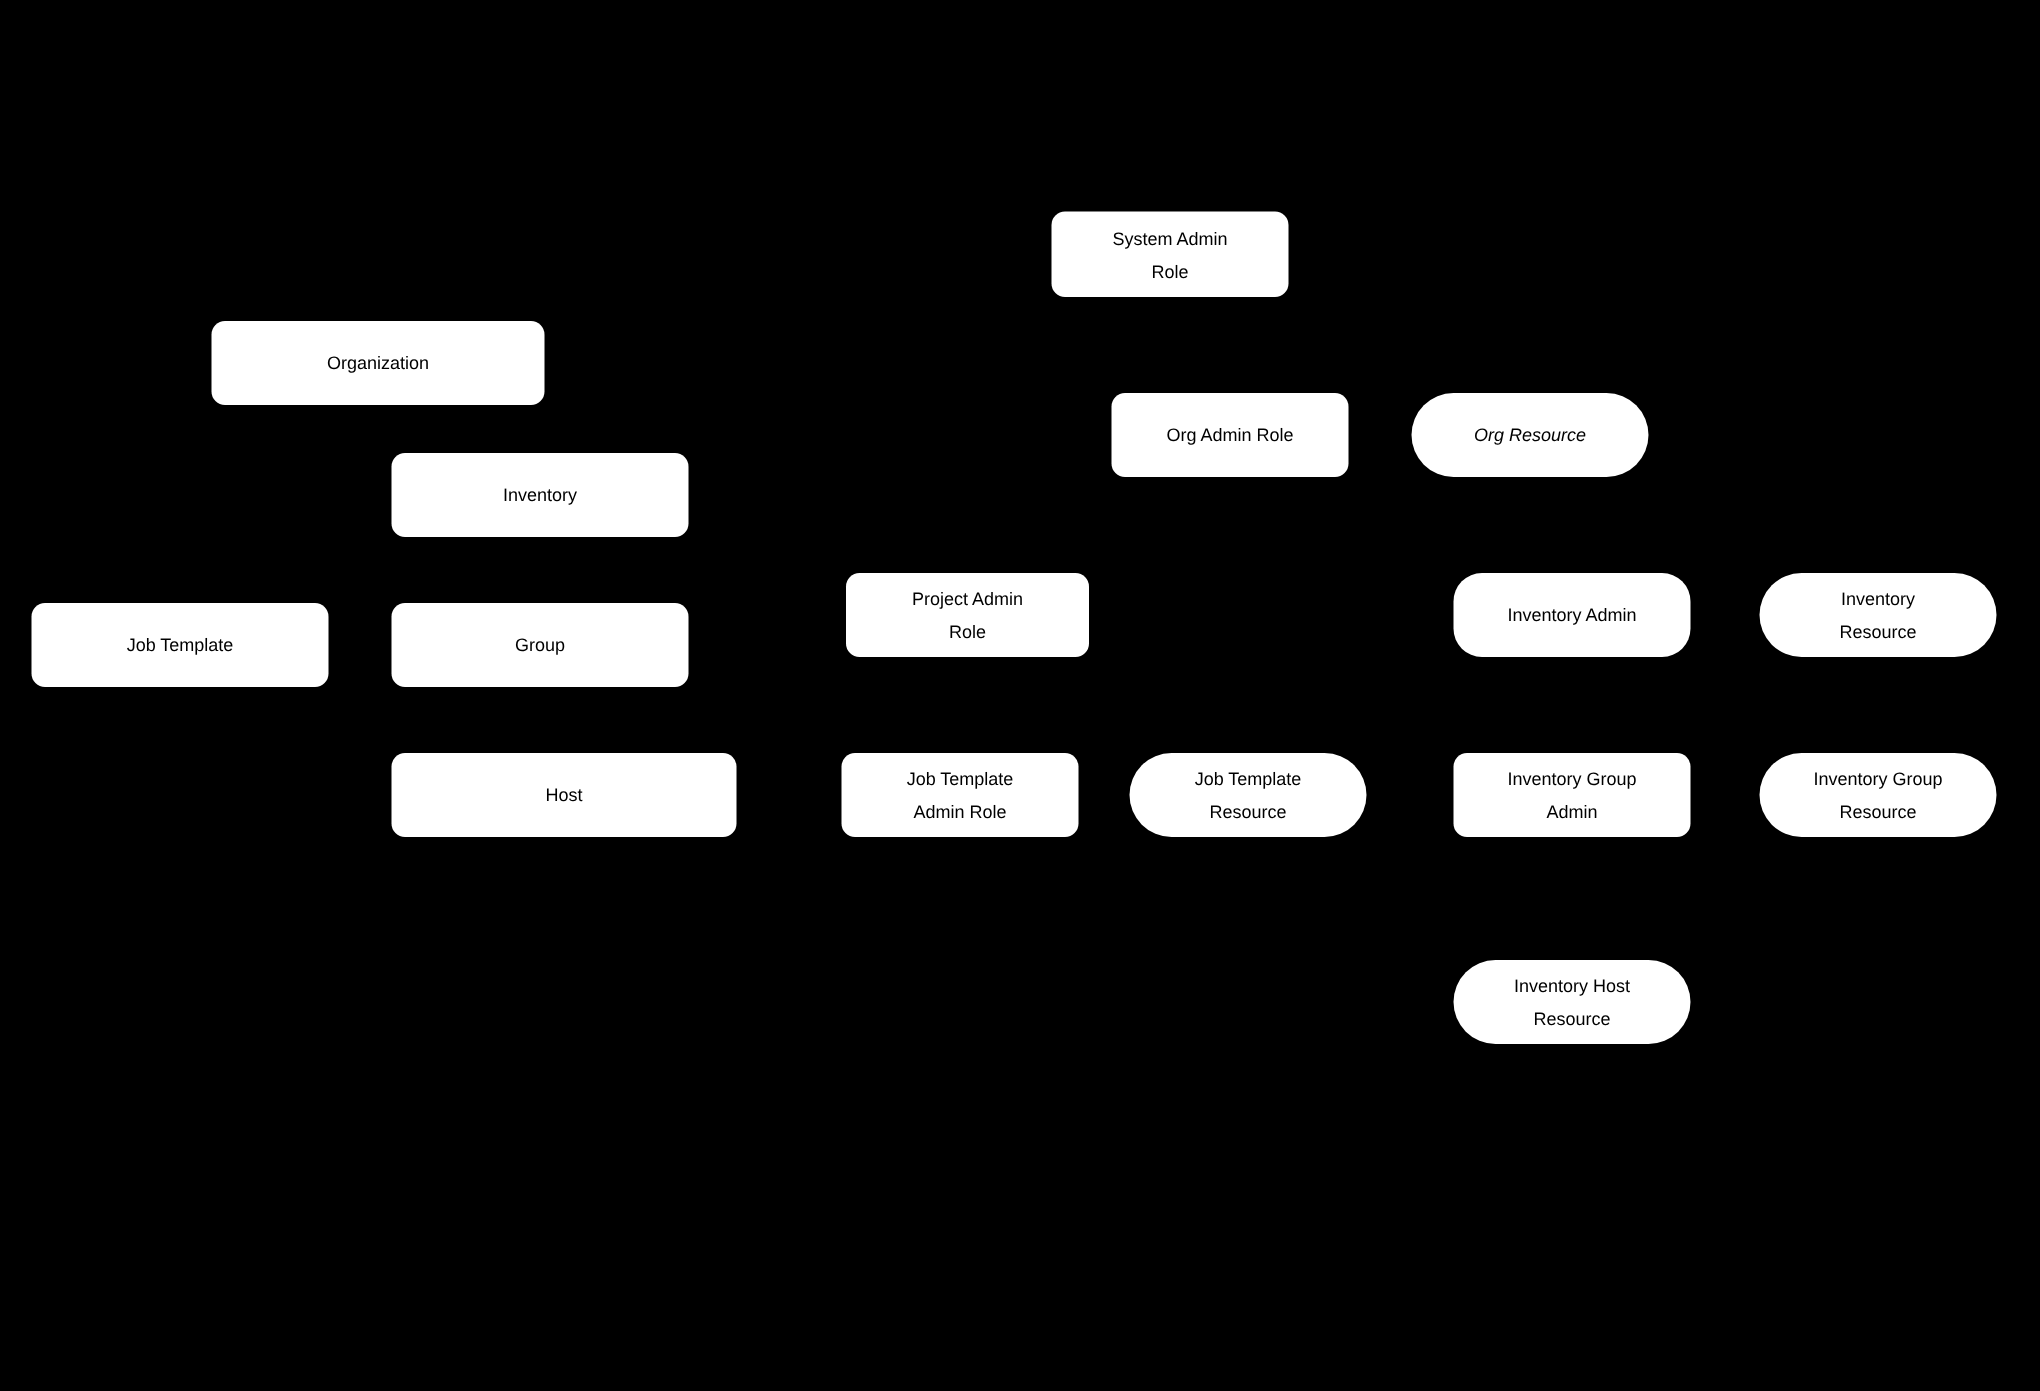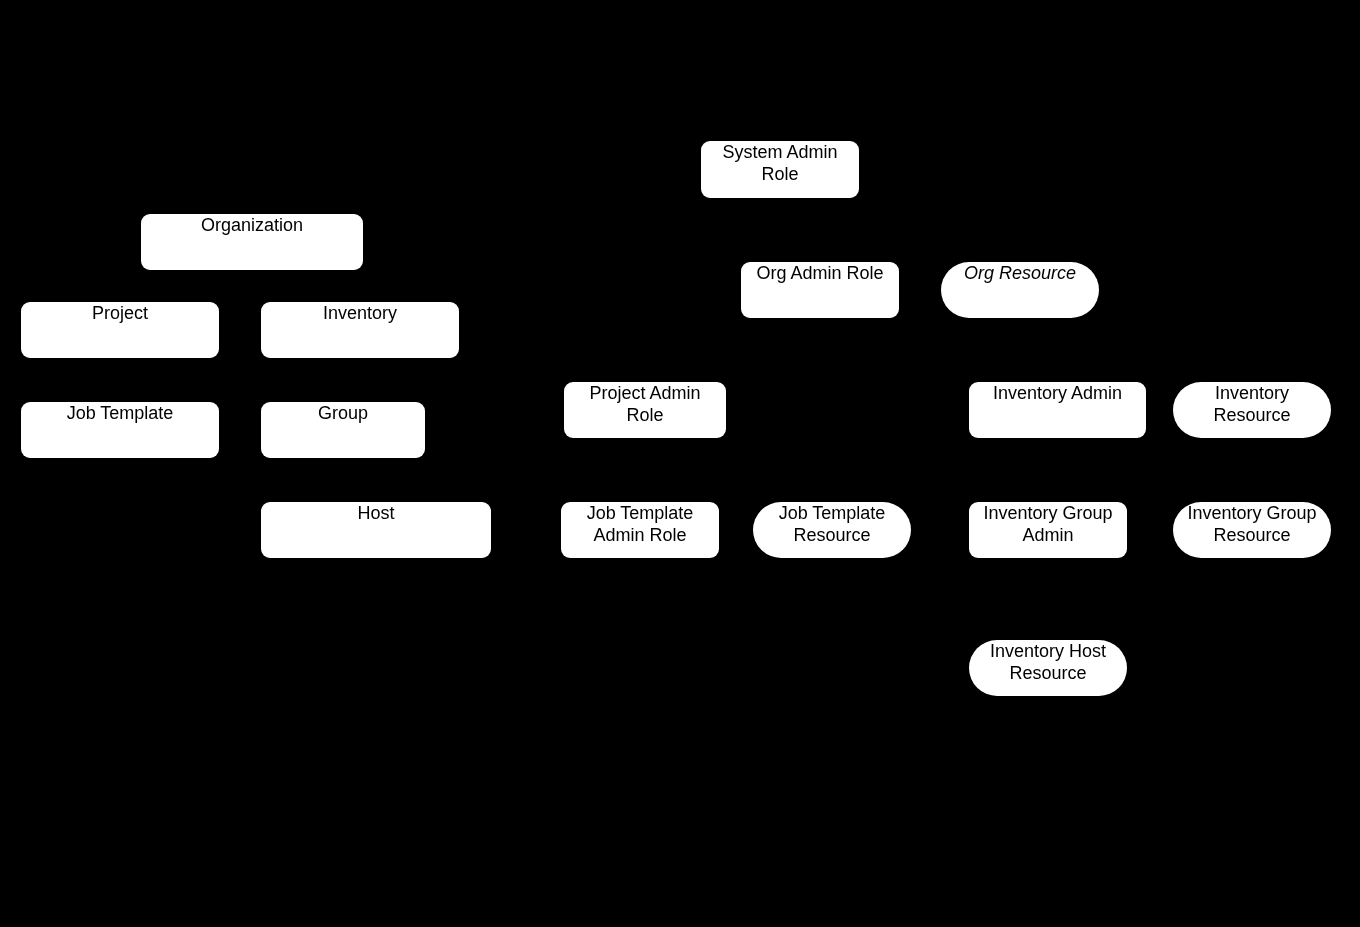--- a/index.html
+++ b/index.html
@@ -13,57 +13,54 @@
     height: 927px;
     background: #000000;
     overflow: hidden;
     font-family: "Liberation Sans", sans-serif;
   }
   .node {
     position: absolute;
     background: #ffffff;
     color: #000000;
     display: flex;
-    align-items: flex-start;
+    align-items: center;
     justify-content: center;
     text-align: center;
-    font-size: 18px;
+    font-size: 12px;
     line-height: 22px;
     white-space: pre-line;
     box-sizing: border-box;
   }
   .node.rect {
     border-radius: 9px;
   }
   .node.pill {
     border-radius: 28px;
   }
 </style>
 </head>
 <body>
 
 <div class="canvas">
 
   <div class="node rect" style="left:141px; top:214px; width:222px; height:56px;">
     <span>Organization</span>
   </div>
 
-  <div class="node rect" style="left:21px; top:302px; width:198px; height:56px;">
-    <span>Project</span>
-  </div>
 
   <div class="node rect" style="left:261px; top:302px; width:198px; height:56px;">
     <span>Inventory</span>
   </div>
 
   <div class="node rect" style="left:21px; top:402px; width:198px; height:56px;">
     <span>Job Template</span>
   </div>
 
-  <div class="node rect" style="left:261px; top:402px; width:164px; height:56px;">
+  <div class="node rect" style="left:261px; top:402px; width:198px; height:56px;">
     <span>Group</span>
   </div>
 
   <div class="node rect" style="left:261px; top:502px; width:230px; height:56px;">
     <span>Host</span>
   </div>
 
   <div class="node rect" style="left:701px; top:141px; width:158px; height:57px;">
     <span>System Admin
 Role</span>
@@ -76,21 +73,21 @@
   <div class="node pill" style="left:941px; top:262px; width:158px; height:56px;font-style:italic;">
     <span>Org Resource</span>
   </div>
 
   <div class="node rect" style="left:564px; top:382px; width:162px; height:56px;">
     <span>Project Admin
 Role</span>
   </div>
 
 
-  <div class="node rect" style="left:969px; top:382px; width:177px; height:56px;">
+  <div class="node rect" style="left:969px; top:382px; width:158px; height:56px;border-radius:19px;">
     <span>Inventory Admin</span>
   </div>
 
   <div class="node pill" style="left:1173px; top:382px; width:158px; height:56px;">
     <span>Inventory
 Resource</span>
   </div>
 
   <div class="node rect" style="left:561px; top:502px; width:158px; height:56px;">
     <span>Job Template

